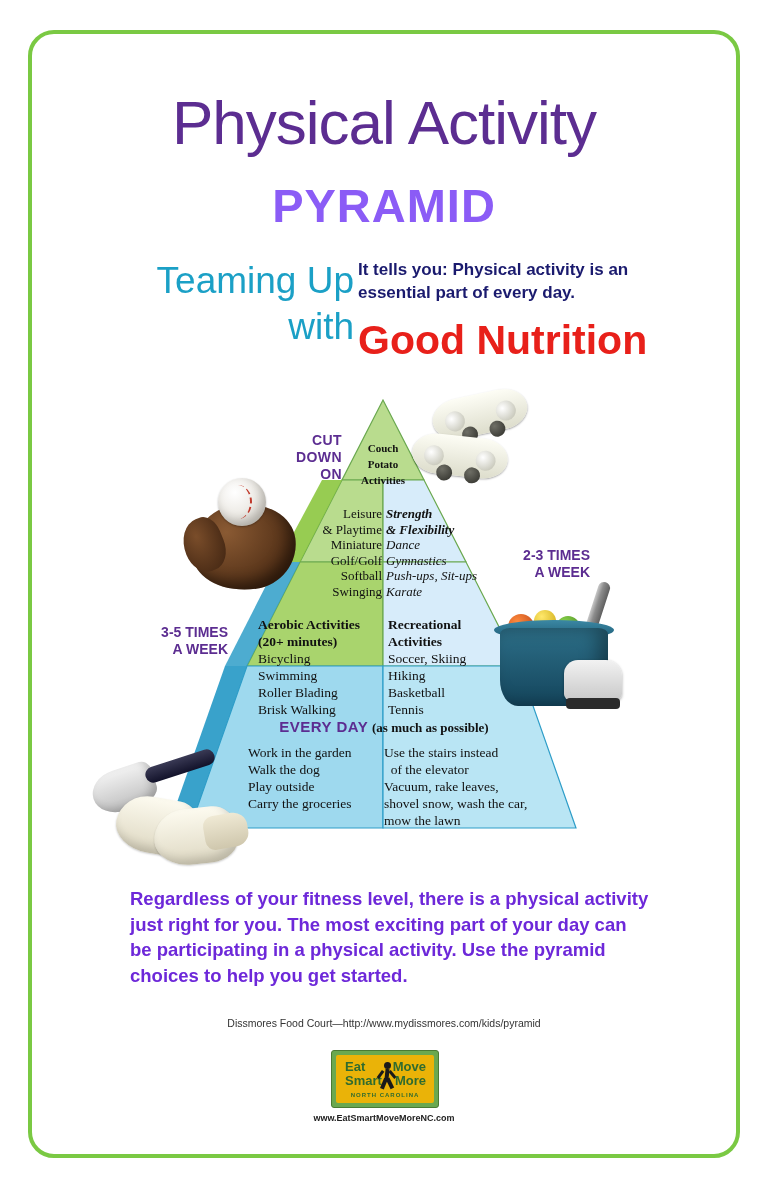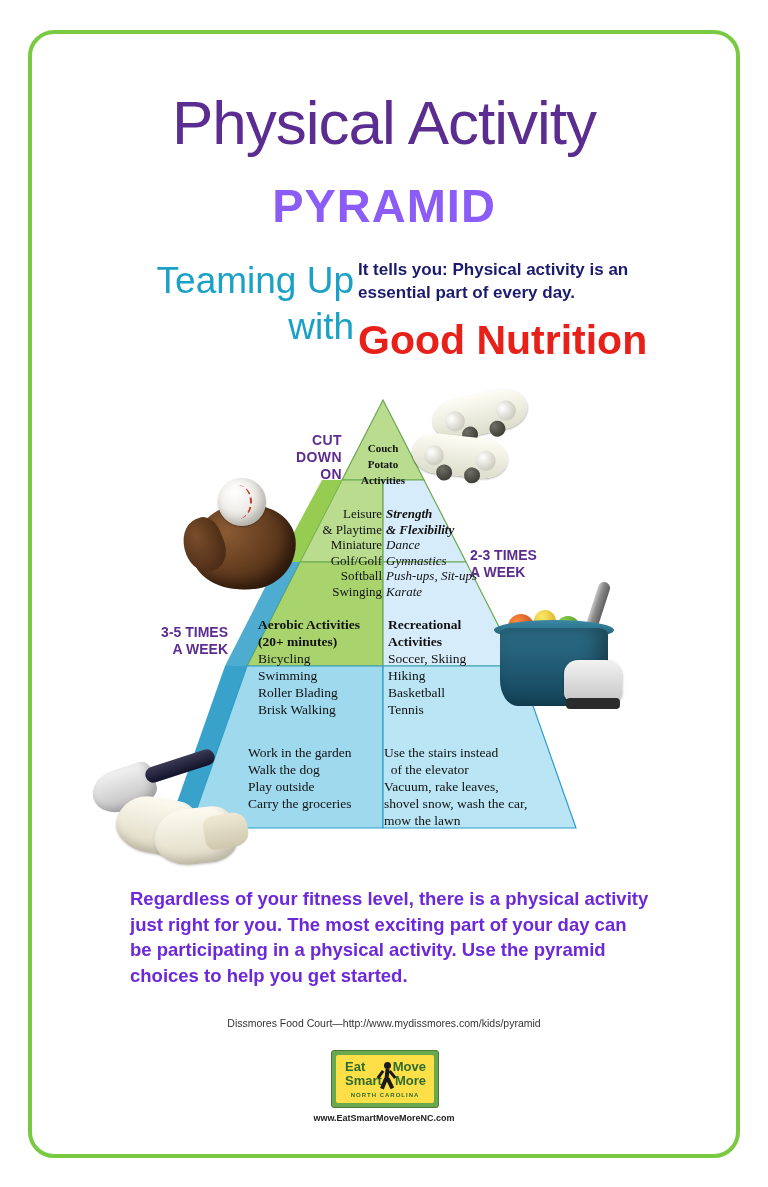--- a/index.html
+++ b/index.html
@@ -110,21 +110,21 @@
     left: 272px;
     top: 404px;
     width: 70px;
     text-align: right;
     letter-spacing: .4px;
   }
   #lbl-23 {
     left: 470px;
     top: 519px;
     width: 120px;
-    text-align: left;
+    text-align: right;
   }
   #lbl-35 {
     left: 138px;
     top: 596px;
     width: 90px;
     text-align: right;
   }
 
   .tier-text {
     position: absolute;
@@ -396,21 +396,21 @@
     width: 106px;
     height: 56px;
     background: #6aa84f;
     border: 1px solid #4a7a33;
     border-radius: 3px;
   }
   .logo-inner {
     position: absolute;
     left: 4px; top: 4px;
     width: 98px; height: 48px;
-    background: #fde047;
+    background: #eab308;
     border-radius: 2px;
   }
   .logo-eat {
     position: absolute;
     left: 9px; top: 5px;
     font-size: 13px; font-weight: bold; color: #2f6b2f;
     line-height: 14px;
     text-align: left;
   }
   .logo-move {
@@ -547,20 +547,24 @@
   </div>
   <div class="tier-text" id="t3b">
     <span class="hd2">Recreational</span>
     <span class="hd2">Activities</span>
     <div>Soccer, Skiing</div>
     <div>Hiking</div>
     <div>Basketball</div>
     <div>Tennis</div>
   </div>
 
+  <div class="tier-text" id="t4head">
+    <span class="ed">EVERY DAY</span>
+    <span class="sm">(as much as possible)</span>
+  </div>
   <div class="tier-text" id="t4a">
     <div>Work in the garden</div>
     <div>Walk the dog</div>
     <div>Play outside</div>
     <div>Carry the groceries</div>
   </div>
   <div class="tier-text" id="t4b">
     <div>Use the stairs instead</div>
     <div style="white-space:pre">  of the elevator</div>
     <div>Vacuum, rake leaves,</div>

